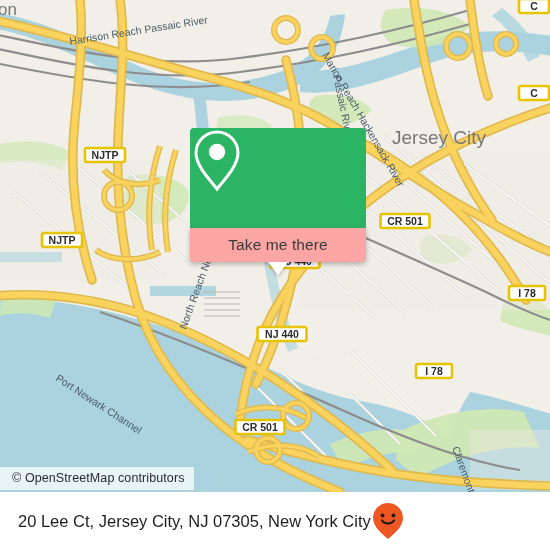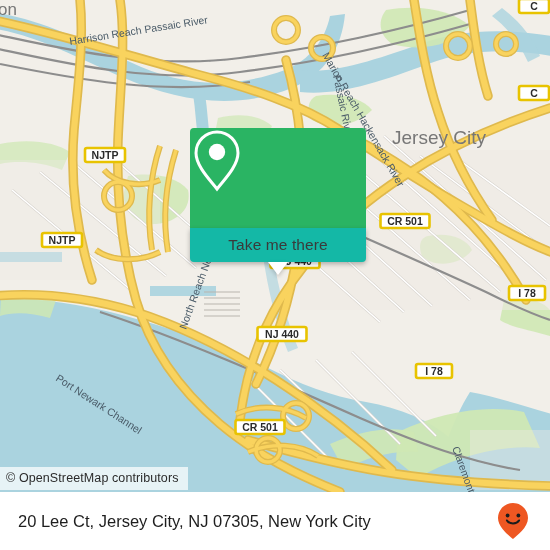--- a/index.html
+++ b/index.html
@@ -12,35 +12,35 @@
 
   
   .map{position:absolute;left:0;top:0;width:550px;height:492px;overflow:hidden;background:#f2efe9;}
   .map svg{position:absolute;left:0;top:0;}
 
   
   .attrib{
     position:absolute;left:0;top:467px;
     background:rgba(255,255,255,0.72);
     font-size:12.5px;color:#2b2b2b;
-    padding:4px 9px 5px 6px;
+    padding:4px 9px 5px 12px;
     letter-spacing:.1px;
     white-space:nowrap;
   }
 
   
   .popup{position:absolute;left:190px;top:128px;width:176px;}
   .popup-head{
     background:#2ab463;
     height:100px;
     border-radius:4px 4px 0 0;
     display:flex;align-items:center;justify-content:center;
   }
   .popup-body{
-    background:#14b8a6;
+    background:#fca5a5;
     height:34px;
     border-radius:0 0 4px 4px;
     display:flex;align-items:center;justify-content:center;
     box-shadow:0 2px 5px rgba(0,0,0,.28);
     position:relative;
   }
   .popup-body .lbl{font-size:15.5px;color:#3a3a3a;letter-spacing:.1px;}
   .popup-tail{
     position:absolute;left:50%;top:100%;
     margin-left:-10px;
@@ -48,21 +48,21 @@
     border-left:10px solid transparent;
     border-right:10px solid transparent;
     border-top:13px solid #ffffff;
     filter:drop-shadow(0 2px 2px rgba(0,0,0,.2));
   }
 
   
   .footer{
     position:absolute;left:0;top:492px;width:550px;height:58px;
     background:#ffffff;
-    display:flex;align-items:center;justify-content:space-between;
+    display:flex;align-items:center;justify-content:flex-start;
     padding:0 20px 0 18px;
     box-sizing:border-box;
   }
   .footer-addr{font-size:16.5px;color:#1e1e1e;letter-spacing:0px;white-space:nowrap;}
   .brand{display:flex;align-items:center;gap:1px;}
   .brand-word{
     font-size:30px;color:#1c1c1c;font-weight:bold;letter-spacing:-1.1px;
     line-height:1;margin-left:1px;
   }
   .watermark{

